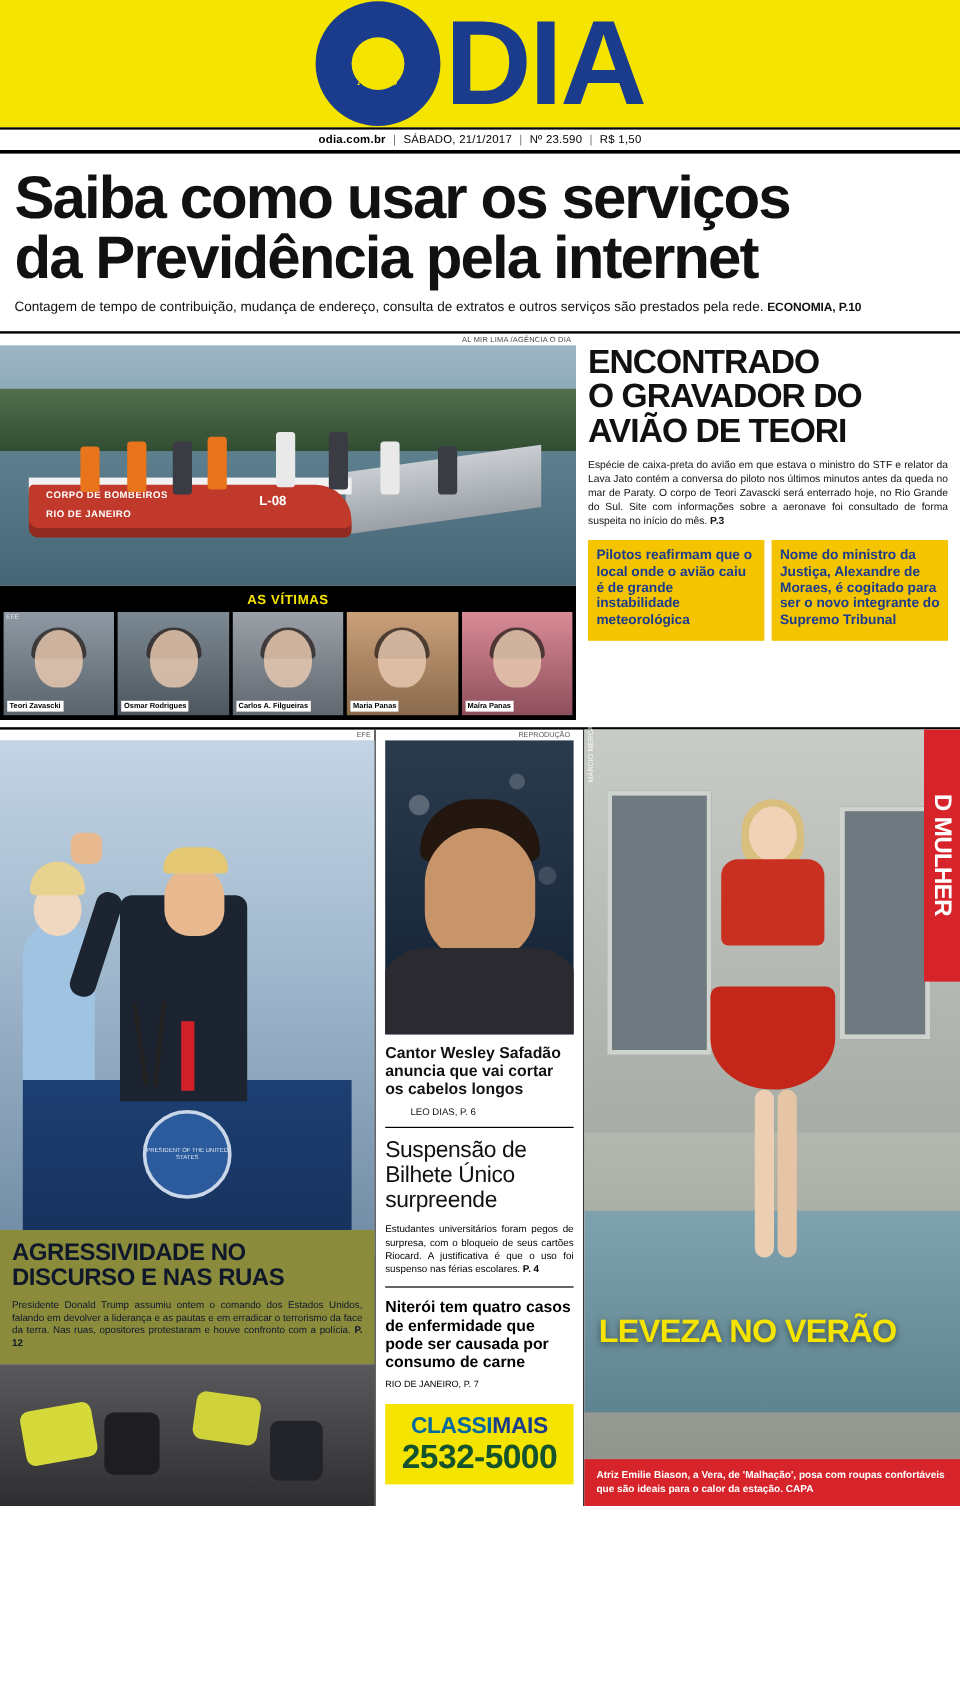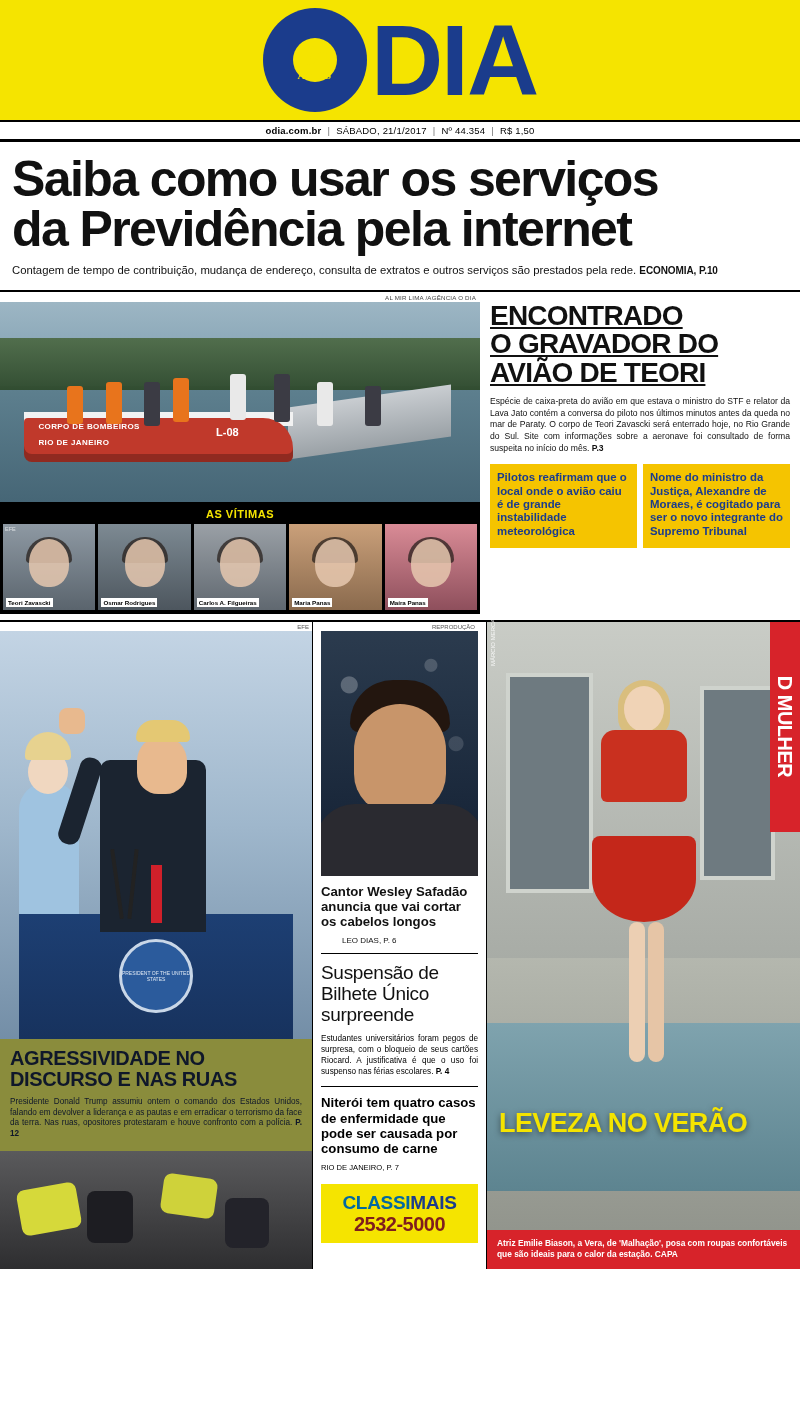--- a/index.html
+++ b/index.html
@@ -9,21 +9,21 @@
     background: #ffffff;
     font-family: "Liberation Sans", sans-serif;
     overflow: hidden;
     position: relative;
   }
   .page { width: 800px; height: 1415px; position: relative; background:#fff; }
 
   
   .masthead {
     background: #f5e400;
-    height: 120px;
+    height: 106px;
     position: relative;
     display: flex;
     align-items: center;
     justify-content: center;
   }
   .logo-wrap { display: flex; align-items: center; gap: 4px; }
   .logo-o {
     width: 104px; height: 104px; border-radius: 50%;
     background: #1b3c8c;
     position: relative;
@@ -143,21 +143,21 @@
   .v4 .vp { background: linear-gradient(#caa07a,#8a6a4d); }
   .v5 .vp { background: linear-gradient(#d98b96,#8e4f5c); }
   .vp .face { position:absolute; left:50%; top:46%; transform:translate(-50%,-50%); width:40px; height:48px; border-radius:50% 50% 45% 45%; background:rgba(230,200,175,.85); }
   .vp .hair { position:absolute; left:50%; top:16%; transform:translateX(-50%); width:46px; height:26px; border-radius:24px 24px 4px 4px; background:rgba(40,32,28,.75); }
   .ed-tag { position:absolute; left:2px; top:2px; color:#fff; font-size:5.5px; opacity:.7; }
 
   
   .topright { width: 320px; padding: 6px 10px 0 10px; border-left: none; }
   .topright h2 {
     font-size: 28px; line-height: 1.02; font-weight: bold; letter-spacing: -0.8px;
-    color:#111; margin-top: 4px; text-decoration: underline;
+    color:#111; margin-top: 4px;
   }
   .topright .deck {
     font-size: 8.6px; line-height: 1.35; margin-top: 9px; color:#111; text-align: justify;
   }
   .topright .deck b { font-weight: bold; }
   .yellowbars { display:flex; gap:6px; margin-top: 10px; }
   .ybar {
     background: #f5c400; color: #1b3c8c; font-weight: bold;
     font-size: 11.4px; line-height: 1.18; padding: 7px 7px 10px 7px;
     flex: 1;
@@ -232,21 +232,21 @@
     font-size: 13.2px; line-height: 1.16; font-weight: bold; padding: 8px 0 0 0;
   }
   .c2-tag { font-size: 7.6px; padding: 6px 0 8px 0; }
 
   .classi {
     background: #f5e400; text-align:center; padding: 8px 0 9px 0; margin-top: 4px;
   }
   .classi .l1 { font-size: 19px; font-weight:bold; letter-spacing:-0.3px; }
   .classi .l1 .red { color:#0369a1; }
   .classi .l1 .blue { color:#1b3c8c; }
-  .classi .l2 { font-size: 20px; font-weight:bold; color:#7f1d1d; letter-spacing:-0.5px; line-height:1; }
+  .classi .l2 { font-size: 28px; font-weight:bold; color:#14532d; letter-spacing:-0.5px; line-height:1; }
 
   
   .woman-photo { position:absolute; inset:0; overflow:hidden; background: linear-gradient(#cfd6dc,#9aa7b2); }
   .wm-wall { position:absolute; left:0; right:0; top:0; height:52%; background: linear-gradient(#c9ccc6,#a8aca6); }
   .wm-win { position:absolute; left:6%; top:8%; width:28%; height:34%; background:#6e7a80; border:4px solid #cfd3cd; }
   .wm-win2 { position:absolute; right:8%; top:10%; width:24%; height:30%; background:#6e7a80; border:4px solid #cfd3cd; }
   .wm-floor { position:absolute; left:0; right:0; top:52%; bottom:0; background: linear-gradient(#b4b7ae,#8d9088); }
   .wm-pool { position:absolute; left:0; right:0; top:62%; height:26%; background: linear-gradient(#7fa3ae,#5d8490); }
   .wm-person { position:absolute; left:50%; top:10%; transform:translateX(-50%); width:120px; height:82%; }
   .wm-head { position:absolute; left:50%; top:0; transform:translateX(-50%); width:40px; height:46px; border-radius:50%; background:#f0d3b6; }
@@ -293,21 +293,21 @@
       </div>
       <div class="logo-dia">DIA</div>
     </div>
   </div>
 
   <div class="infobar">
     <span class="site">odia.com.br</span>
     <span class="sep">|</span>
     <span>SÁBADO, 21/1/2017</span>
     <span class="sep">|</span>
-    <span>Nº 44.354</span>
+    <span>Nº 23.590</span>
     <span class="sep">|</span>
     <span>R$ 1,50</span>
   </div>
 
   <div class="lead">
     <h1>
       <span>Saiba como usar os serviços</span><br>
       <span>da Previdência pela internet</span>
     </h1>
     <div class="sub">

